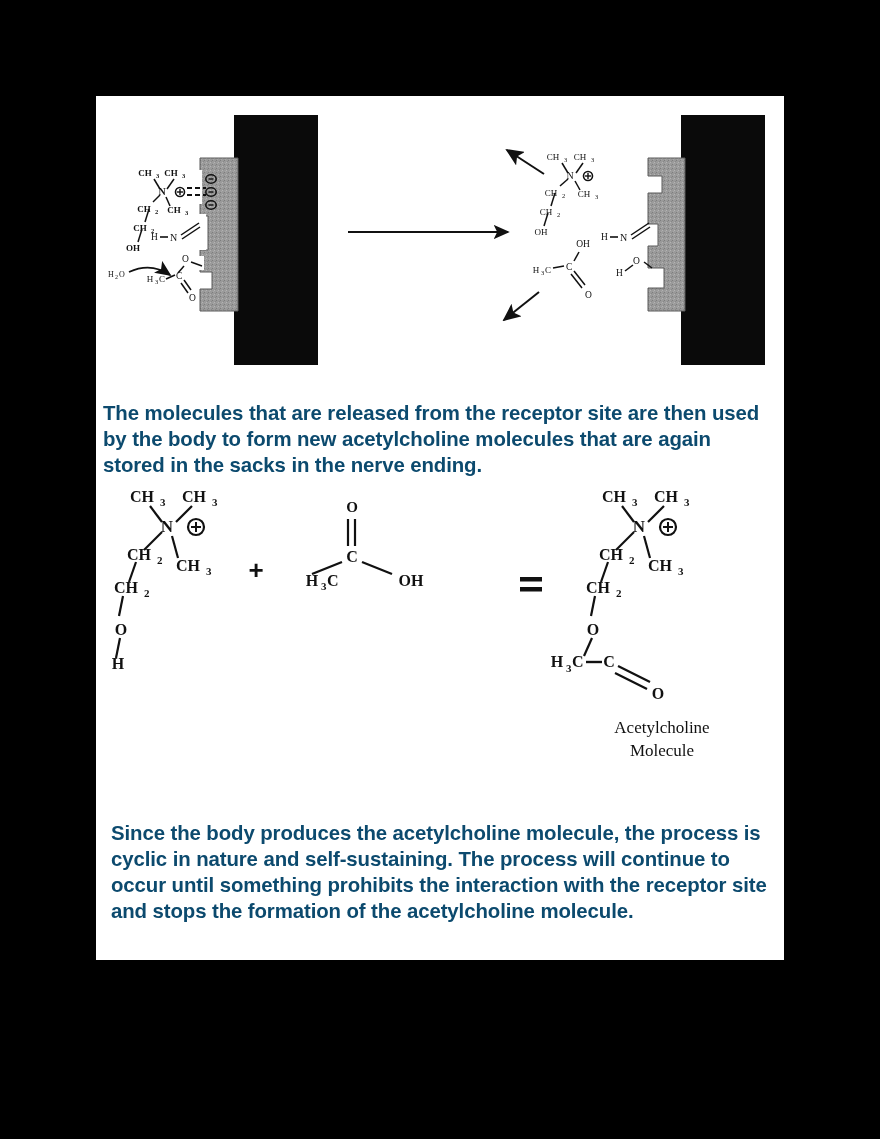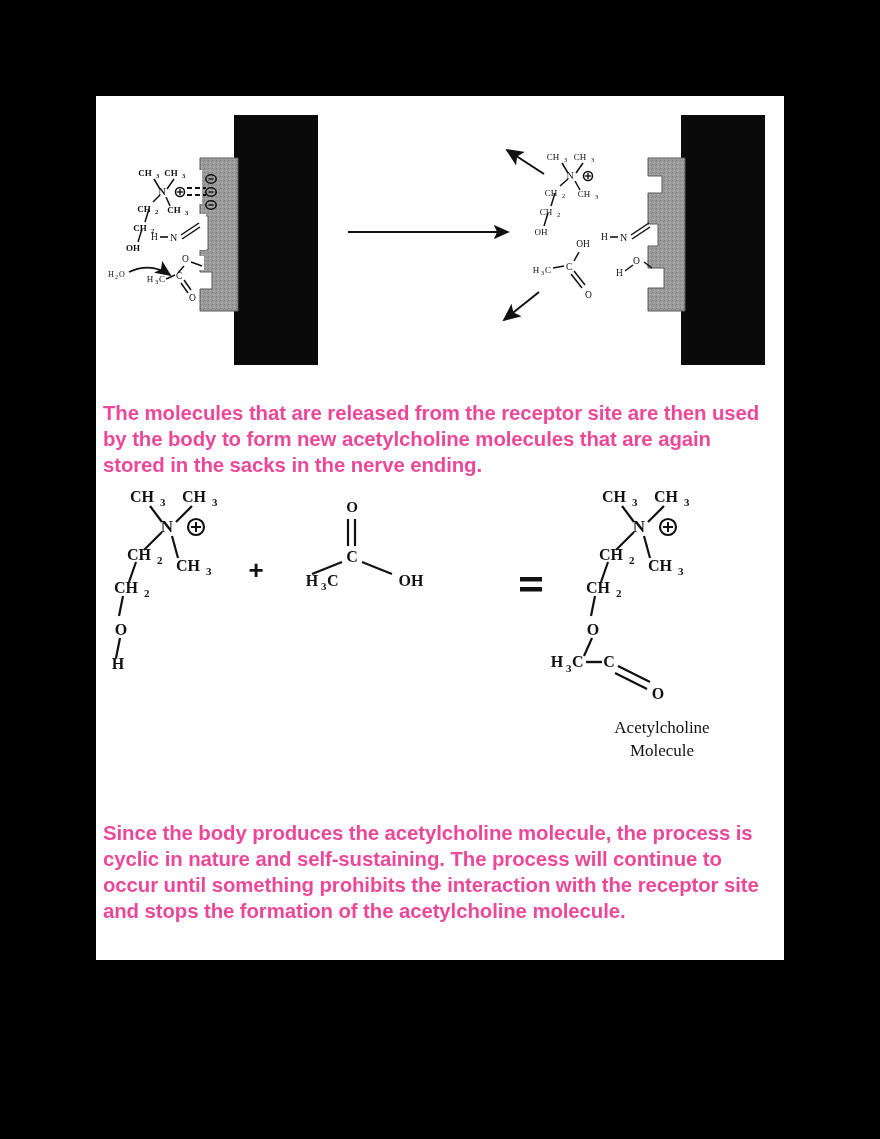--- a/index.html
+++ b/index.html
@@ -29,29 +29,29 @@
     width:688px; height:300px;
   }
 
   .svgfig{display:block;}
 
   
   .para{
     position:absolute;
     left:7px;
     width:664px;
-    color:#ec4899;
+    color:#0c4a6e;
     font-weight:bold;
     font-size:20.4px;
     line-height:26px;
     letter-spacing:-0.1px;
     font-family:"Liberation Sans", sans-serif;
   }
   #para1{ top:284px; }
-  #para2{ top:704px; }
+  #para2{ top:704px;margin-left:8px; }
 
   .mol-label{
     font-family:"Liberation Serif", serif;
     font-size:15px;
     font-weight:600;
     fill:#111;
   }
 </style>
 </head>
 <body>

